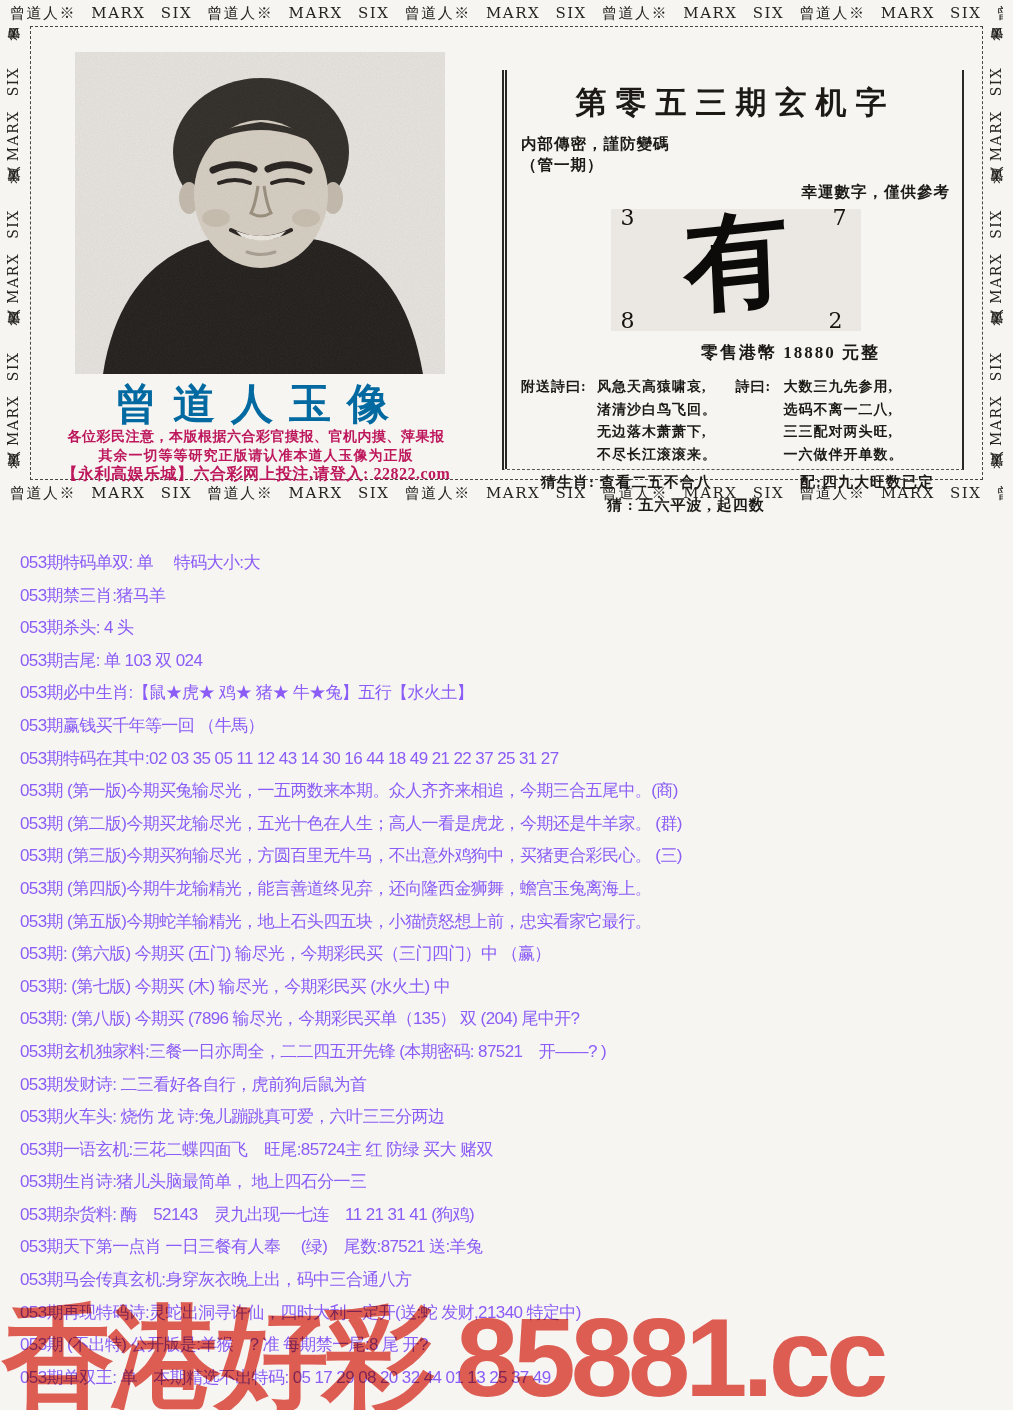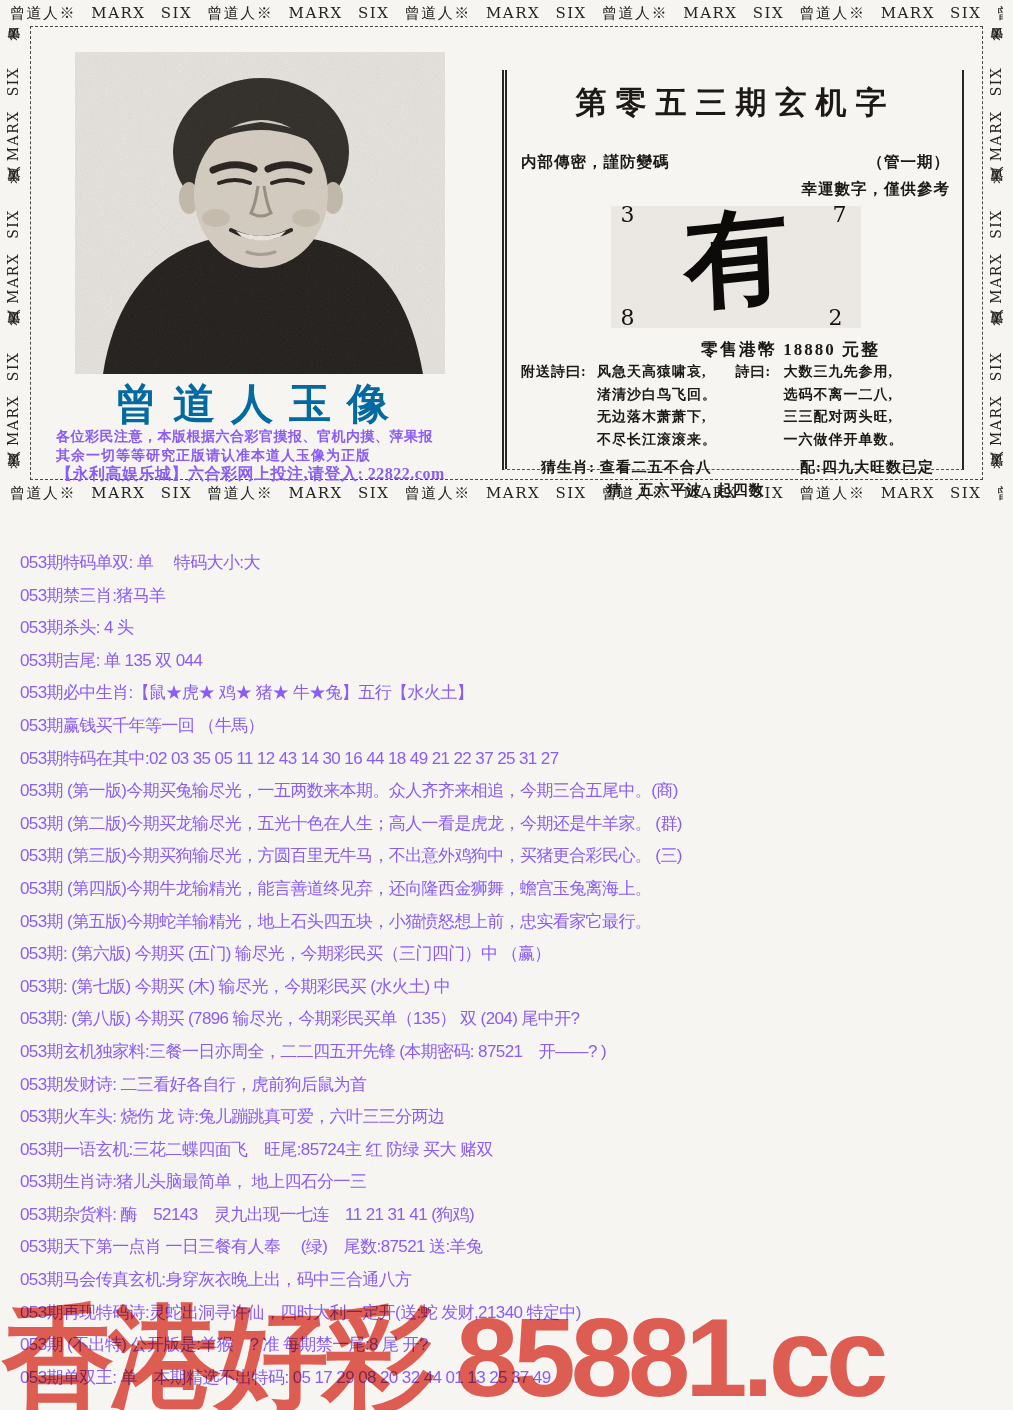--- a/index.html
+++ b/index.html
@@ -28,48 +28,48 @@
     position:absolute; left:30px; top:26px; width:951px; height:452px;
     border:1px dashed #4a4540;
   }
   
   .portrait-box{position:absolute; left:75px; top:52px; width:370px; height:322px; background:#e9e6e1; overflow:hidden;}
   .portrait-caption{
     position:absolute; left:60px; top:376px; width:400px; text-align:center;
     font-family:"Liberation Serif",serif; font-weight:bold; font-size:42px; letter-spacing:16px; color:#0369a1;
     white-space:nowrap;
   }
-  .notice{position:absolute; left:56px; width:460px; font-family:"Liberation Serif",serif; font-weight:bold; color:#8b5cf6; white-space:nowrap;}
+  .notice{position:absolute; left:26px; width:460px; font-family:"Liberation Serif",serif; font-weight:bold; color:#be185d; white-space:nowrap;text-align:center;}
   .notice.n1{top:428px; font-size:14px; letter-spacing:0.5px;}
   .notice.n2{top:447px; font-size:14px; letter-spacing:1px;}
   .notice.n3{top:464px; font-size:16px; letter-spacing:0.5px;}
   
   .mystery-box{
     position:absolute; left:502px; top:70px; width:462px; height:400px;
     border-left:5px double #2b2824; border-right:2px solid #2b2824; border-bottom:1px dashed #555;
     box-sizing:border-box; padding:6px 12px 5px 14px;
     font-family:"Liberation Serif",serif; color:#1d1a16;
   }
   .mb-title{ text-align:center; font-size:31px; font-weight:bold; letter-spacing:9px; margin-top:6px; white-space:nowrap;}
-  .mb-row{ display:flex; justify-content:space-between; font-size:15.5px; font-weight:bold; margin-top:28px; letter-spacing:1px;}
+  .mb-row{ display:flex; justify-content:flex-start; font-size:15.5px; font-weight:bold; margin-top:10px; letter-spacing:1px;flex-direction:column;}
   .mb-row2{ font-size:15.5px; font-weight:bold; margin-top:6px; letter-spacing:1px;text-align:right;}
   .mb-nums{ text-align:center; font-family:"DejaVu Sans",sans-serif; font-size:21px; font-weight:bold; letter-spacing:2px; margin-top:6px;}
   .glyph-block{ position:relative; width:250px; height:122px; margin:6px auto 0 auto; background:#ebe8e3;}
   .glyph-corner{ position:absolute; font-family:"DejaVu Serif",serif; font-size:22px; color:#16130f;}
   .glyph-corner.tl{left:10px; top:-4px;}
   .glyph-corner.tr{right:14px; top:-4px;}
   .glyph-corner.bl{left:10px; bottom:-2px;}
   .glyph-corner.br{right:18px; bottom:-2px;}
   .glyph-char{
     position:absolute; left:50%; top:50%;
     transform:translate(-50%,-55%) rotate(-6deg) skewX(-4deg);
     font-family:"DejaVu Serif",serif; font-weight:bold; font-size:104px; color:#0d0b09;
   }
   .mb-price{ text-align:center; margin:10px 0 0 110px; font-size:17px; font-weight:bold; letter-spacing:2px;}
-  .poems{ display:flex; font-family:Liberation Serif, serif;}
+  .poems{ display:flex; margin-top:12px;font-family:Liberation Serif, serif;}
   .poem-col{ flex:1; font-size:14px; font-weight:bold; line-height:1.62; letter-spacing:1px;}
   .poem-label{ float:left;}
   .poem-lines-left{ margin-left:76px;}
   .poem-lines-right{ margin-left:48px;}
   .guess-row{ display:flex; margin-top:6px; font-size:15px; font-weight:bold; letter-spacing:1px;}
   .guess-zodiac{ margin-left:20px; flex:1;}
   .pair-note{ margin-right:16px;}
   .guess-wave{ margin-left:86px; margin-top:4px; font-size:15px; font-weight:bold; letter-spacing:1px;}
   
   .body-lines{ position:absolute; left:20px; top:547px; width:986px; z-index:1;}
@@ -175,21 +175,21 @@
       <span class="guess-zodiac">猜生肖: 查看二五不合八</span>
       <span class="pair-note">配:四九大旺数已定</span>
     </div>
     <div class="guess-wave">猜 : 五六平波 , 起四数</div>
   </div>
 
   <div class="body-lines" id="body-lines">
       <div class="bline">053期特码单双: 单　 特码大小:大</div>
       <div class="bline">053期禁三肖:猪马羊</div>
       <div class="bline">053期杀头: 4 头</div>
-      <div class="bline">053期吉尾: 单 135 双 044</div>
+      <div class="bline">053期吉尾: 单 103 双 024</div>
       <div class="bline">053期必中生肖:【鼠★虎★ 鸡★ 猪★ 牛★兔】五行【水火土】</div>
       <div class="bline">053期赢钱买千年等一回 （牛馬）</div>
       <div class="bline">053期特码在其中:02 03 35 05 11 12 43 14 30 16 44 18 49 21 22 37 25 31 27</div>
       <div class="bline">053期 (第一版)今期买兔输尽光，一五两数来本期。众人齐齐来相追，今期三合五尾中。(商)</div>
       <div class="bline">053期 (第二版)今期买龙输尽光，五光十色在人生；高人一看是虎龙，今期还是牛羊家。 (群)</div>
       <div class="bline">053期 (第三版)今期买狗输尽光，方圆百里无牛马，不出意外鸡狗中，买猪更合彩民心。 (三)</div>
       <div class="bline">053期 (第四版)今期牛龙输精光，能言善道终见弃，还向隆西金狮舞，蟾宫玉兔离海上。</div>
       <div class="bline">053期 (第五版)今期蛇羊输精光，地上石头四五块，小猫愤怒想上前，忠实看家它最行。</div>
       <div class="bline">053期: (第六版) 今期买 (五门) 输尽光，今期彩民买（三门四门）中 （赢）</div>
       <div class="bline">053期: (第七版) 今期买 (木) 输尽光，今期彩民买 (水火土) 中</div>

